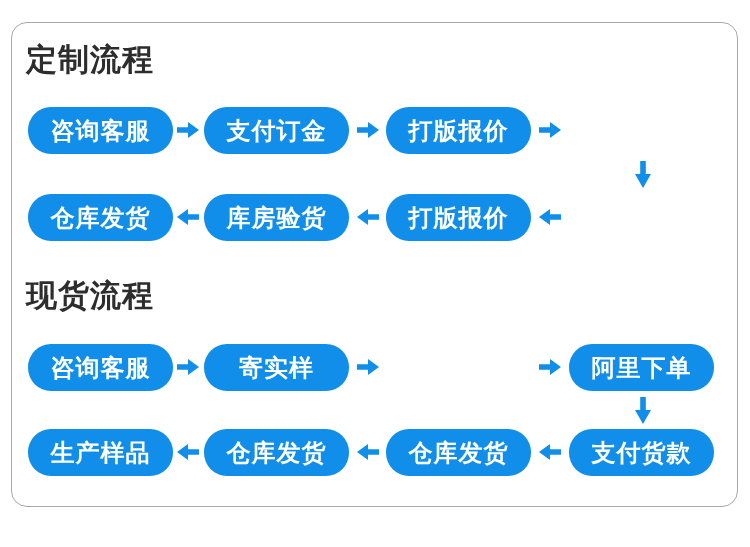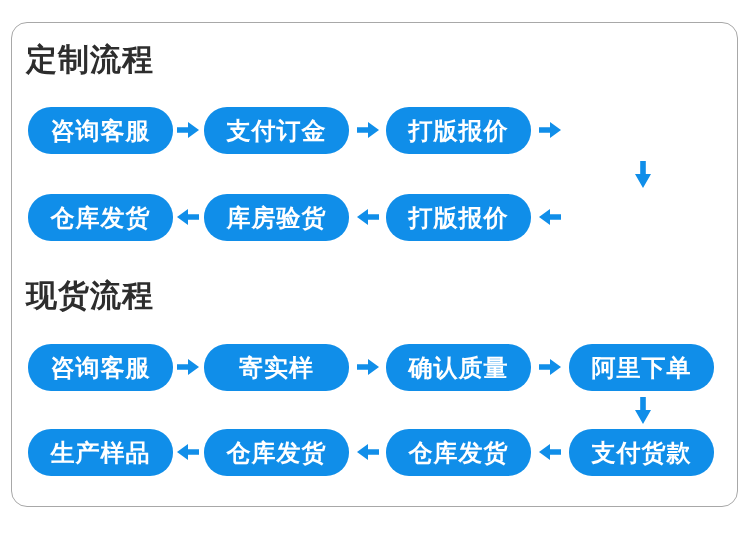--- a/index.html
+++ b/index.html
@@ -98,21 +98,20 @@
       <svg viewBox="0 0 22 16">
         <path fill="currentColor" d="M0 5.2 H11 V0 L22 8 L11 16 V10.8 H0 Z"></path>
       </svg>
     </span>
   <div class="pill rB1 c2">寄实样</div>
   <span class="harrow g2 aB1">
       <svg viewBox="0 0 22 16">
         <path fill="currentColor" d="M0 5.2 H11 V0 L22 8 L11 16 V10.8 H0 Z"></path>
       </svg>
     </span>
-  <div class="pill rB1 c3">确认质量</div>
   <span class="harrow g3 aB1">
       <svg viewBox="0 0 22 16">
         <path fill="currentColor" d="M0 5.2 H11 V0 L22 8 L11 16 V10.8 H0 Z"></path>
       </svg>
     </span>
   <div class="pill rB1 c4">阿里下单</div>
 
   <span class="varrow vB">
       <svg viewBox="0 0 16 27">
         <path fill="currentColor" d="M5.2 0 V13 H0 L8 27 L16 13 H10.8 V0 Z"></path>

